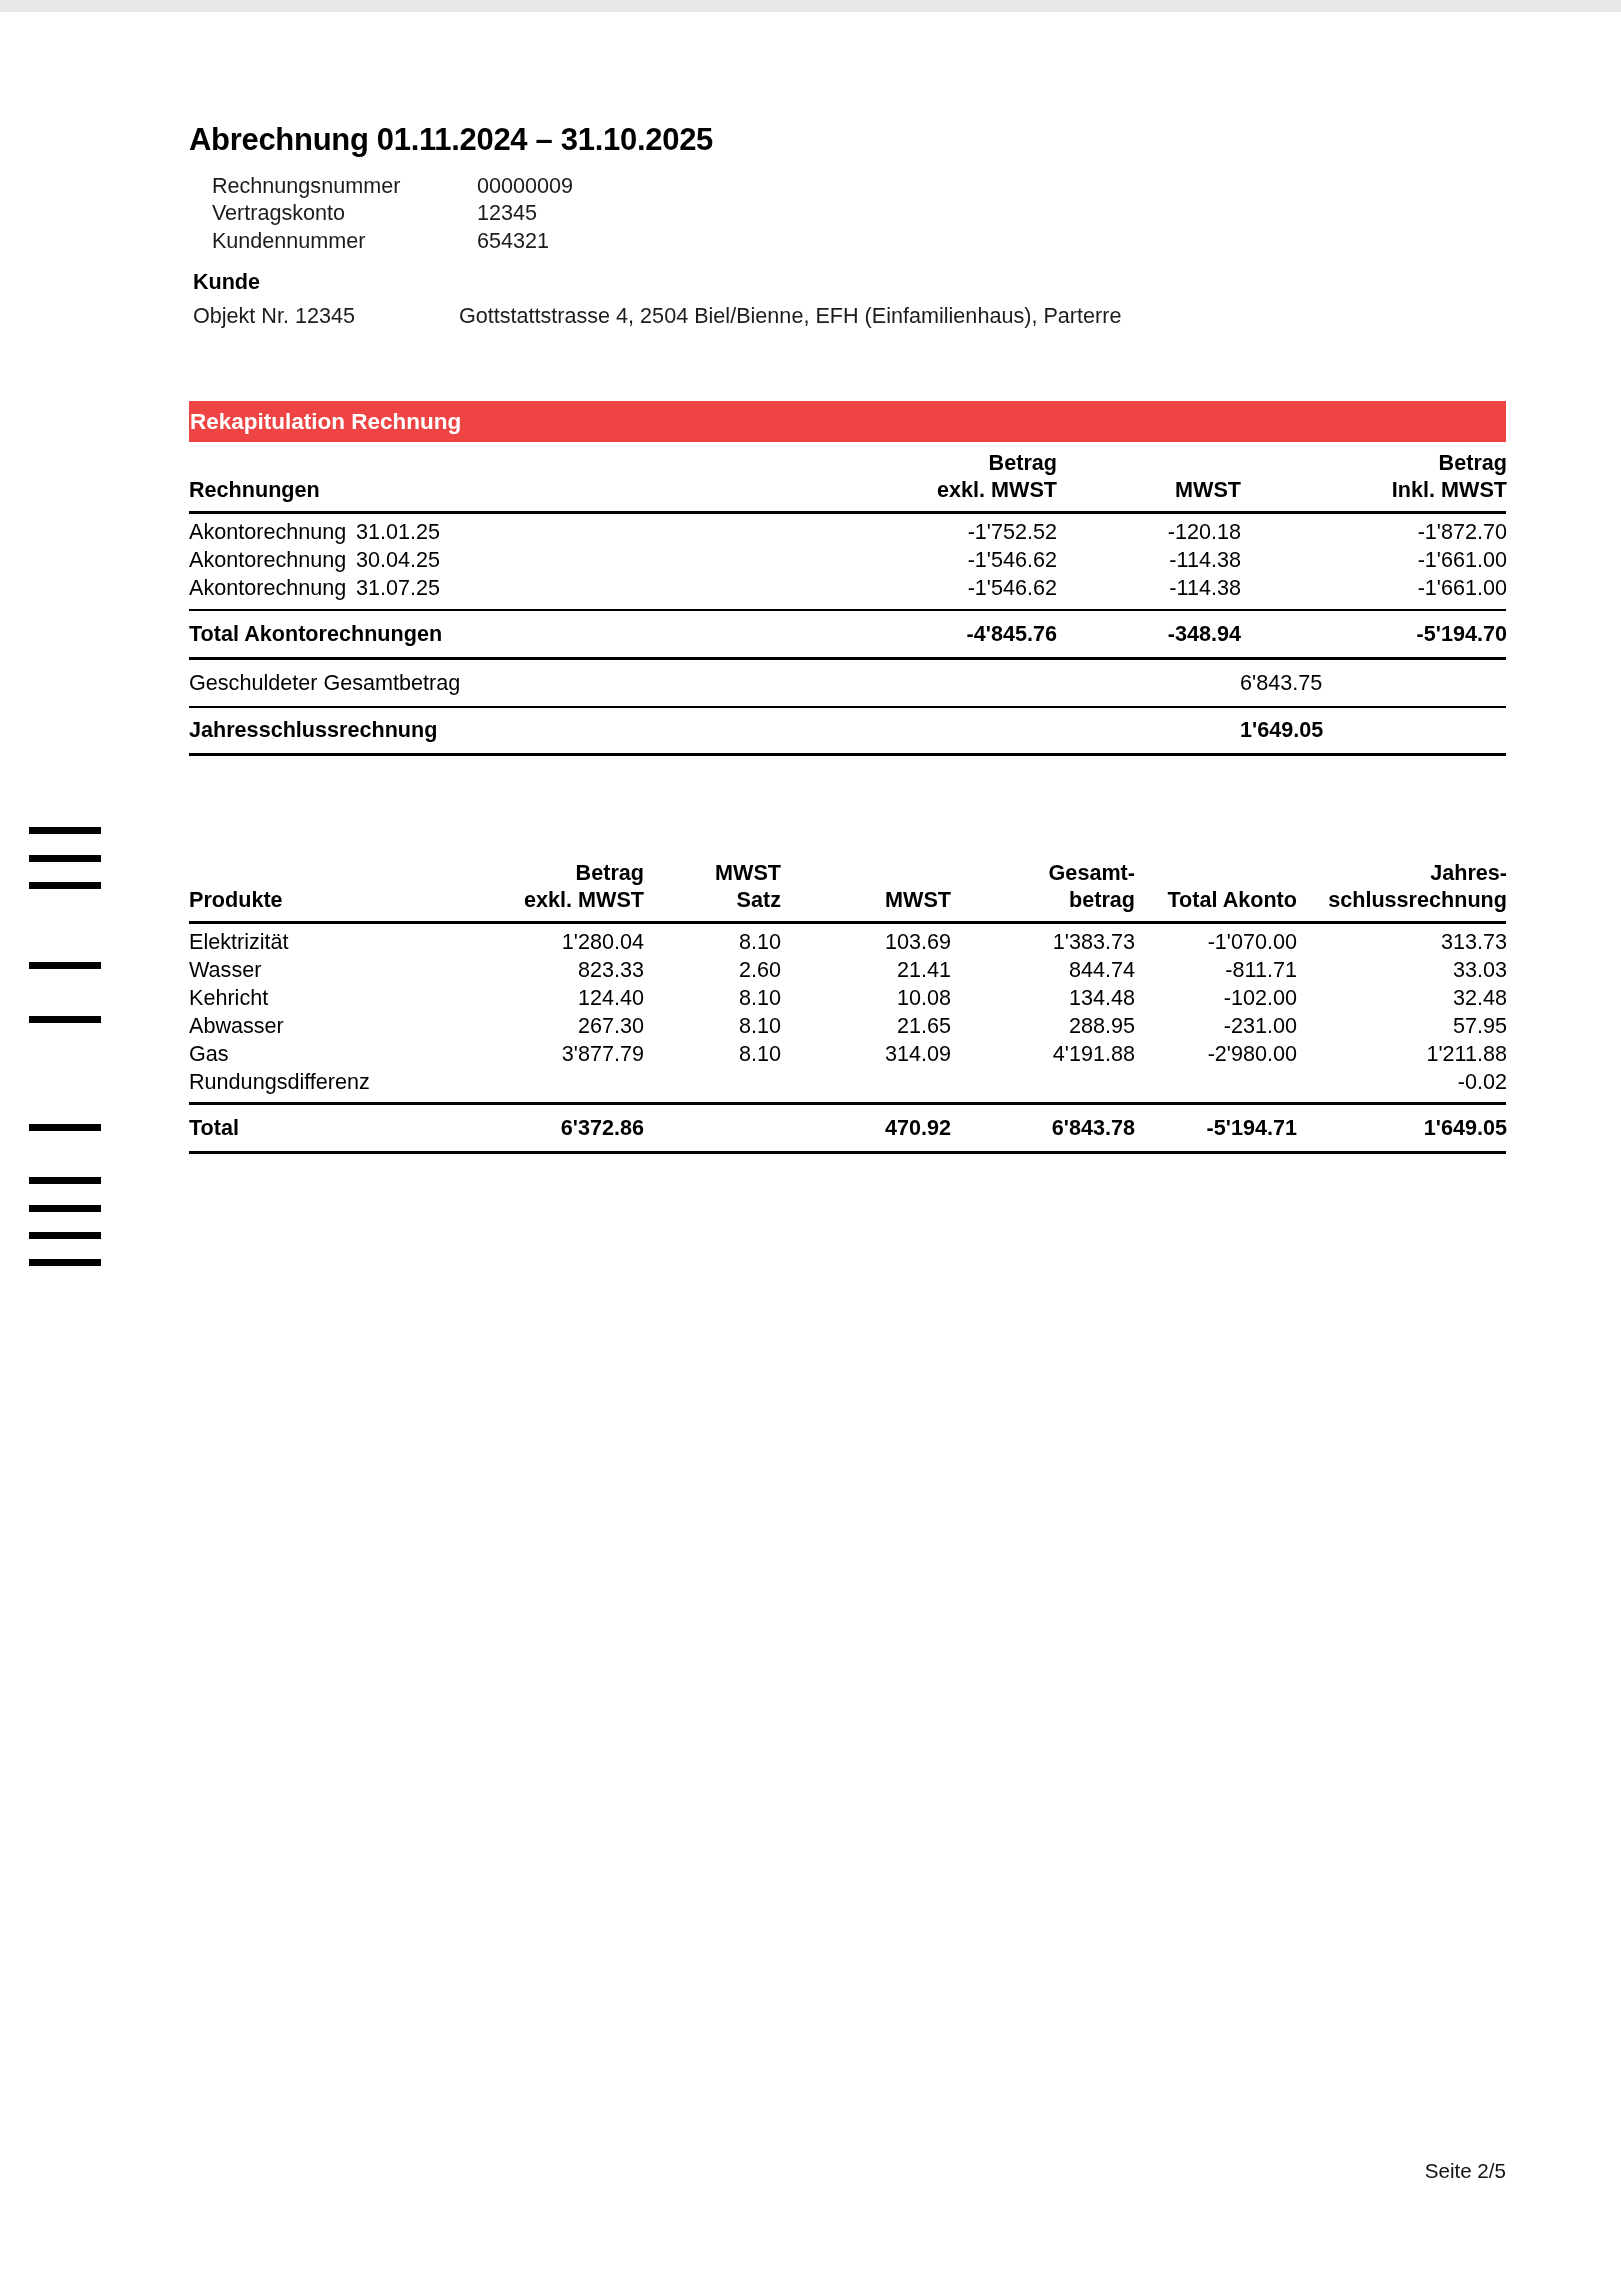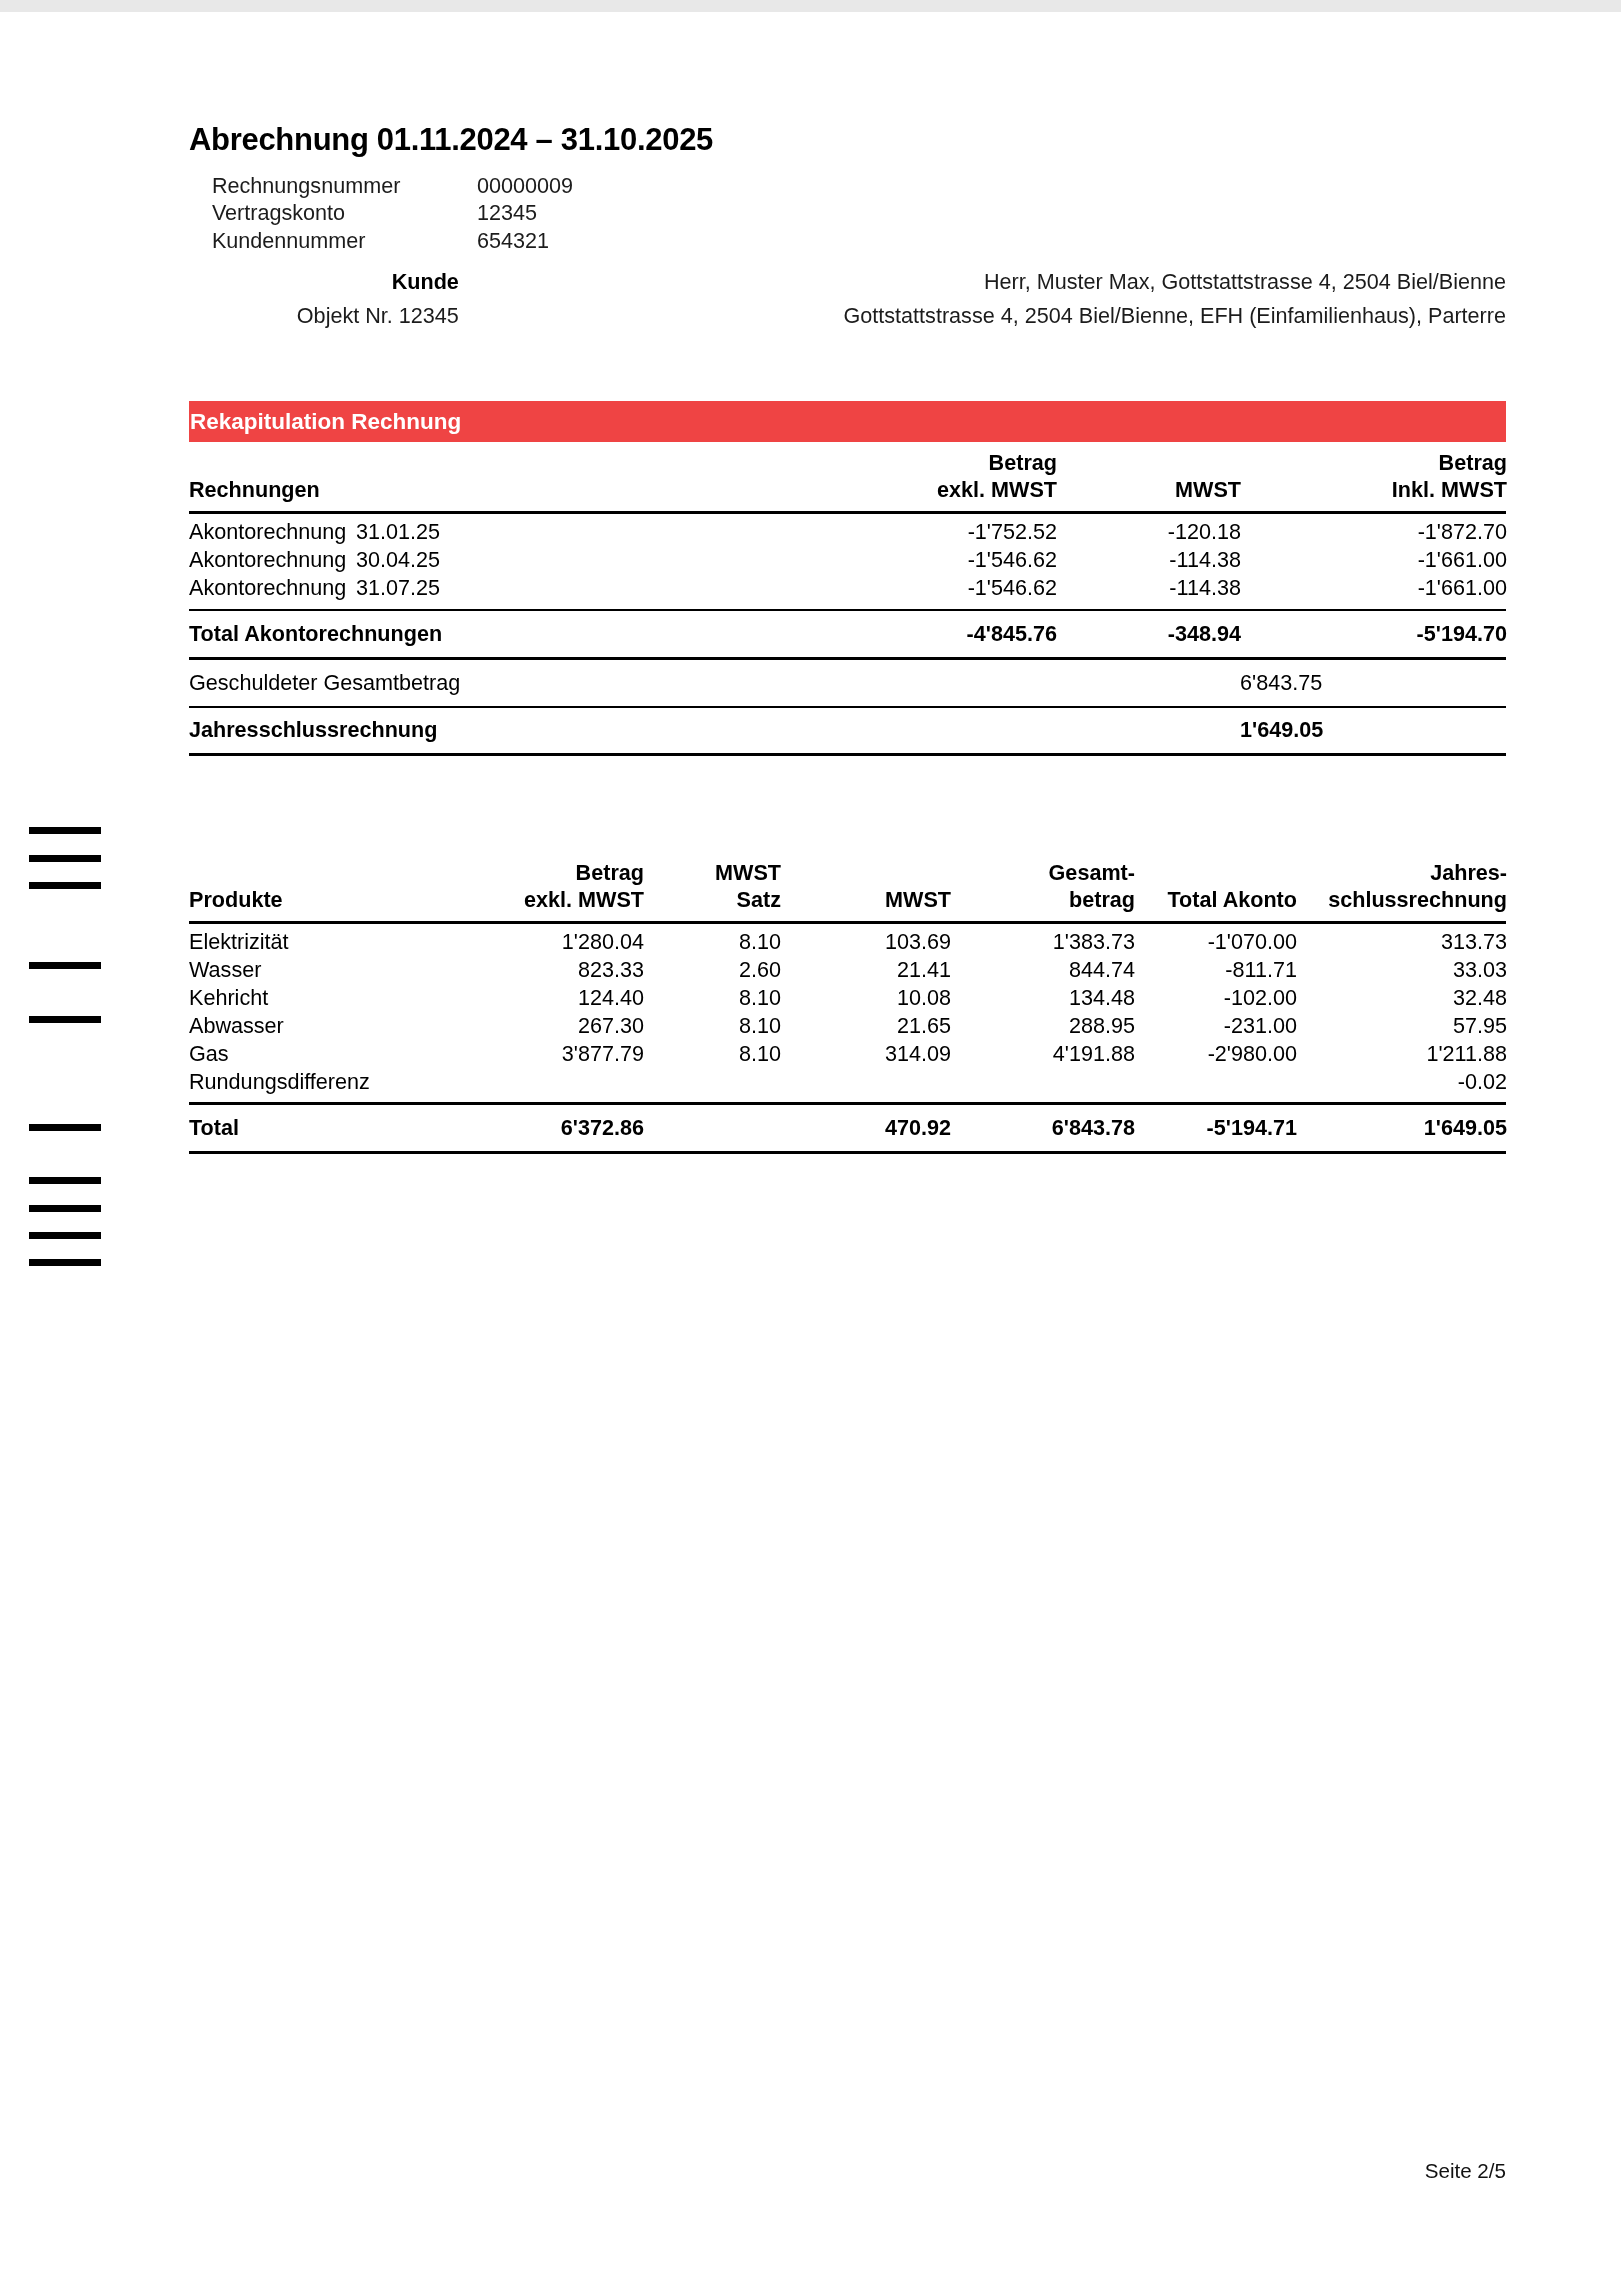--- a/index.html
+++ b/index.html
@@ -10,21 +10,21 @@
     overflow:hidden; margin:12px auto;
   }
   .fold-mark { position:absolute; left:29px; width:72px; height:6.9px; background:#000; }
   .content { position:absolute; left:189px; top:0; width:1317px; }
 
   .title { position:absolute; top:110px; left:0; font-size:31px; font-weight:700; letter-spacing:-0.3px; white-space:nowrap; }
 
   .info-block { position:absolute; top:160px; left:16px; width:100%; }
   .info-row { display:grid; grid-template-columns:265px auto; padding-left:6.9px; line-height:27.4px; font-size:21.6px; color:#1c1c1c; }
 
-  .customer-block { position:absolute; top:253px; left:0; width:100%;text-align:right; }
+  .customer-block { position:absolute; top:253px; left:0; width:100%; }
   .customer-row { display:grid; grid-template-columns:266px auto; padding-left:3.9px; line-height:34px; font-size:21.6px; color:#1c1c1c; }
   .customer-row .bold-label { font-weight:700; color:#000; }
 
   .section-bar { position:absolute; top:389px; left:0; width:100%; height:41px;
     background:#ef4444; color:#fff; font-size:22.5px; font-weight:700; line-height:41px; padding-left:1px; }
 
   .tbl { position:absolute; left:0; width:100%; font-size:21.6px; }
   .recap-table { top:431px; }
   .products-table { top:841px; }
 
@@ -78,21 +78,20 @@
       </div>
       <div class="info-row">
         <span>Kundennummer</span>
         <span>654321</span>
       </div>
     </div>
 
     <div class="customer-block">
       <div class="customer-row">
         <span class="bold-label">Kunde</span>
-        <span>Herr, Muster Max, Gottstattstrasse 4, 2504 Biel/Bienne</span>
       </div>
       <div class="customer-row">
         <span>Objekt Nr. 12345</span>
         <span>Gottstattstrasse 4, 2504 Biel/Bienne, EFH (Einfamilienhaus), Parterre</span>
       </div>
     </div>
 
     <div class="section-bar">
       <span>Rekapitulation Rechnung</span>
     </div>

